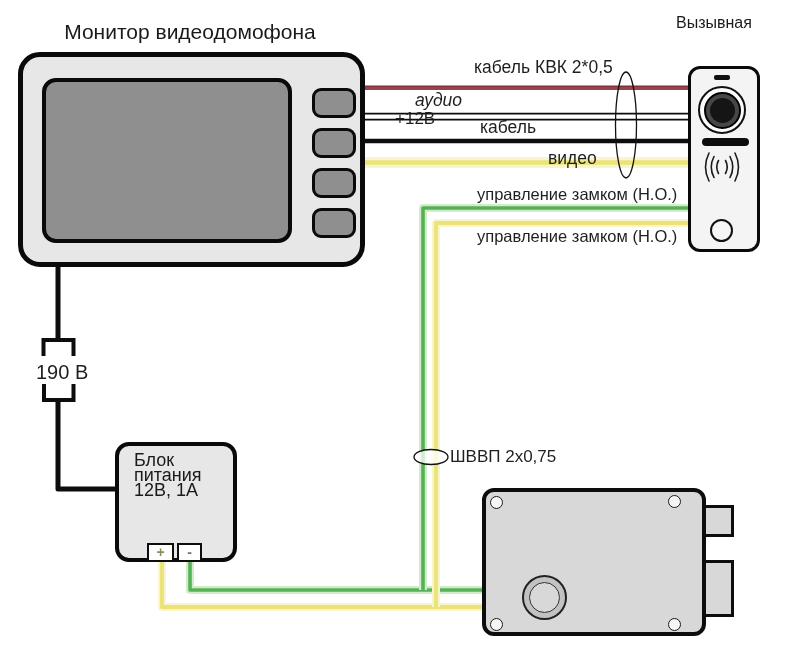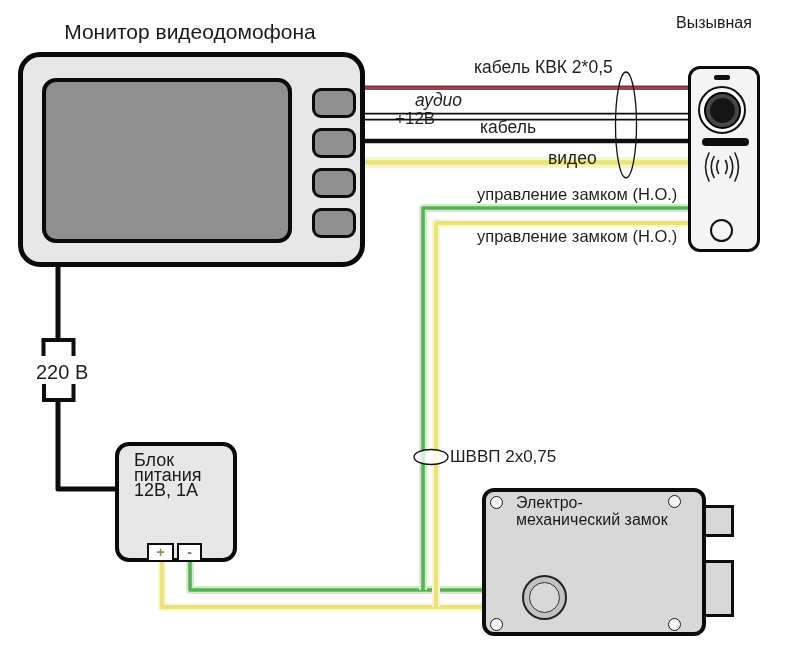--- a/index.html
+++ b/index.html
@@ -120,41 +120,37 @@
       <path d="M10,3 Q3,17 10,31"></path>
       <path d="M15,6.5 Q9.5,17 15,27.5"></path>
       <path d="M19.5,10.5 Q16,17 19.5,23.5"></path>
       <path d="M26.5,10.5 Q30,17 26.5,23.5"></path>
       <path d="M31,6.5 Q36.5,17 31,27.5"></path>
       <path d="M36,3 Q43,17 36,31"></path>
     </g>
   </svg>
   <div class="comp call-btn"></div>
 
-  <div class="txt lbl mains-label">220 В</div>
+  <div class="txt lbl mains-label">190 В</div>
   <div class="comp psu-box"></div>
   <div class="txt psu-label">
     <div>Блок</div>
     <div>питания</div>
     <div>12В, 1А</div>
   </div>
   <div class="term term-plus">+</div>
   <div class="term term-minus">-</div>
 
   <div class="comp tab1"></div>
   <div class="comp tab2"></div>
   <div class="comp lock-box"></div>
   <div class="screw" style="left:490px;top:496px;"></div>
   <div class="screw" style="left:668px;top:495px;"></div>
   <div class="screw" style="left:490px;top:618px;"></div>
   <div class="screw" style="left:668px;top:618px;"></div>
-  <div class="txt lock-label">
-    <div>Электро-</div>
-    <div>механический замок</div>
-  </div>
   <div class="comp cyl-outer"></div>
   <div class="comp cyl-inner"></div>
 
   <div class="txt lbl w17" style="left:395px;top:65px;margin-top:44px;">+12В</div>
   <div class="txt lbl w175" style="left:474px;top:57px;">кабель КВК 2*0,5</div>
   <div class="txt lbl w175" style="left:415px;top:90px;font-style:italic;">аудио</div>
   <div class="txt lbl w175" style="left:480px;top:117px;">кабель</div>
   <div class="txt lbl w175" style="left:532px;top:148px;margin-left:16px;">видео</div>
   <div class="txt lbl w165" style="left:477px;top:185px;">управление замком (Н.О.)</div>
   <div class="txt lbl w165" style="left:477px;top:227px;">управление замком (Н.О.)</div>

